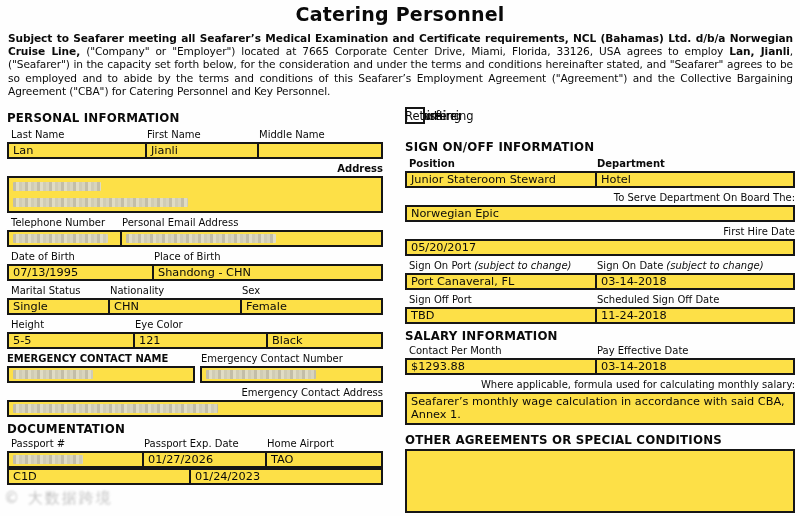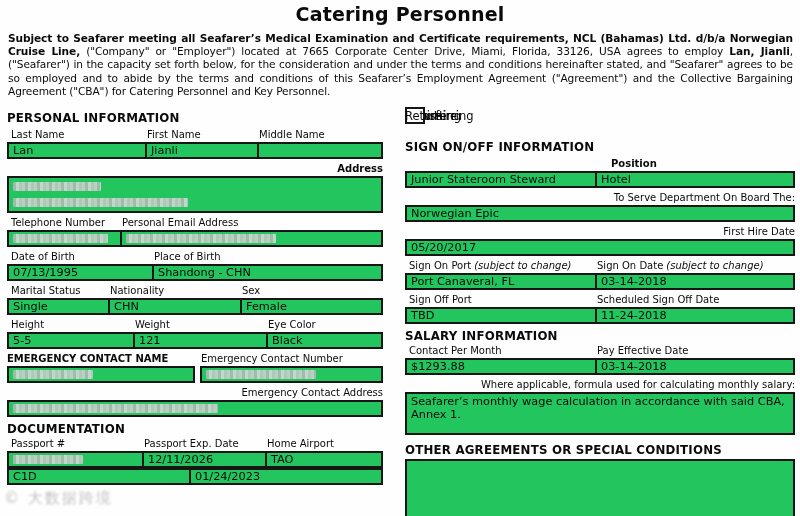--- a/index.html
+++ b/index.html
@@ -9,23 +9,23 @@
   .intro{position:absolute;left:8px;right:7px;top:32px;margin:0;font-size:10.6px;line-height:13.2px;
          text-align:justify;letter-spacing:-.1px;}
   .col{position:absolute;}
   .col-left{left:7px;top:106px;width:376px;}
   .col-right{left:405px;top:104px;width:390px;}
   .sec{font-weight:bold;font-size:11.8px;margin:5px 0 2px;letter-spacing:.2px;white-space:nowrap;}
   .lrow{display:flex;font-size:10px;margin:4px 0 2px;white-space:nowrap;justify-content:flex-end;}
   .lc{padding-left:4px;box-sizing:border-box;flex-shrink:0;}
   .bold{font-weight:bold;}
   .it{font-style:italic;margin-left:3px;}
-  .brow{display:flex;border:2px solid #161616;height:17px;box-sizing:border-box;background:#22c55e;}
+  .brow{display:flex;border:2px solid #161616;height:17px;box-sizing:border-box;background:#fde047;}
   .brow.tall{height:37px;}
-  .brow.formula{height:43px;}
+  .brow.formula{height:33px;}
   .brow.bigbox{height:64px;}
   .cell{box-sizing:border-box;padding:0 4px;font-size:11.3px;white-space:nowrap;overflow:hidden;
         display:flex;align-items:center;flex-shrink:0;}
   .cell+.cell{border-left:2px solid #161616;}
   .cell.top{align-items:flex-start;padding-top:2px;white-space:normal;line-height:12.5px;}
   .grow{flex:1 1 auto;width:auto;}
   .w99{width:99px}.w111{width:111px}.w112{width:112px}.w123{width:123px}.w124{width:124px}
   .w132{width:132px}.w133{width:133px}.w136{width:136px}.w143{width:143px}.w180{width:180px}
   .w188{width:188px}.w190{width:190px}
   .pairboxes{display:flex;gap:5px;}
@@ -111,21 +111,20 @@
       <span class="lc grow">Sex</span>
     </div>
     <div class="brow">
       <span class="cell w99">Single</span>
       <span class="cell w132">CHN</span>
       <span class="cell grow">Female</span>
     </div>
 
     <div class="lrow">
       <span class="lc w124">Height</span>
-      <span class="lc w133">Weight</span>
       <span class="lc grow">Eye Color</span>
     </div>
     <div class="brow">
       <span class="cell w124">5-5</span>
       <span class="cell w133">121</span>
       <span class="cell grow">Black</span>
     </div>
 
     <div class="lrow">
       <span class="lc w190 bold" style="padding-left:0">EMERGENCY CONTACT NAME</span>
@@ -157,21 +156,21 @@
 
     <div class="lrow mt2">
       <span class="lc w133">Passport #</span>
       <span class="lc w123">Passport Exp. Date</span>
       <span class="lc grow">Home Airport</span>
     </div>
     <div class="brow">
       <span class="cell w133">
           <span class="red rw70"></span>
         </span>
-      <span class="cell w123">12/11/2026</span>
+      <span class="cell w123">01/27/2026</span>
       <span class="cell grow">TAO</span>
     </div>
 
     <div class="brow">
       <span class="cell w180">C1D</span>
       <span class="cell grow">01/24/2023</span>
     </div>
 
   </div>
 
@@ -185,20 +184,21 @@
       <span class="cb cb3"></span>
       <span class="cbl cbl3">Transferring</span>
       <span class="cb cb4"></span>
       <span class="cbl cbl4">Returning</span>
     </div>
 
     <div class="sec" style="margin-top:13px">SIGN ON/OFF INFORMATION</div>
 
     <div class="lrow">
       <span class="lc w188 bold">Position</span>
+      <span class="lc grow bold">Department</span>
     </div>
     <div class="brow">
       <span class="cell w188">Junior Stateroom Steward</span>
       <span class="cell grow">Hotel</span>
     </div>
 
     <div class="lrow">
       <span class="lc" style="padding-left:0">To Serve Department On Board The:</span>
     </div>
     <div class="brow">

